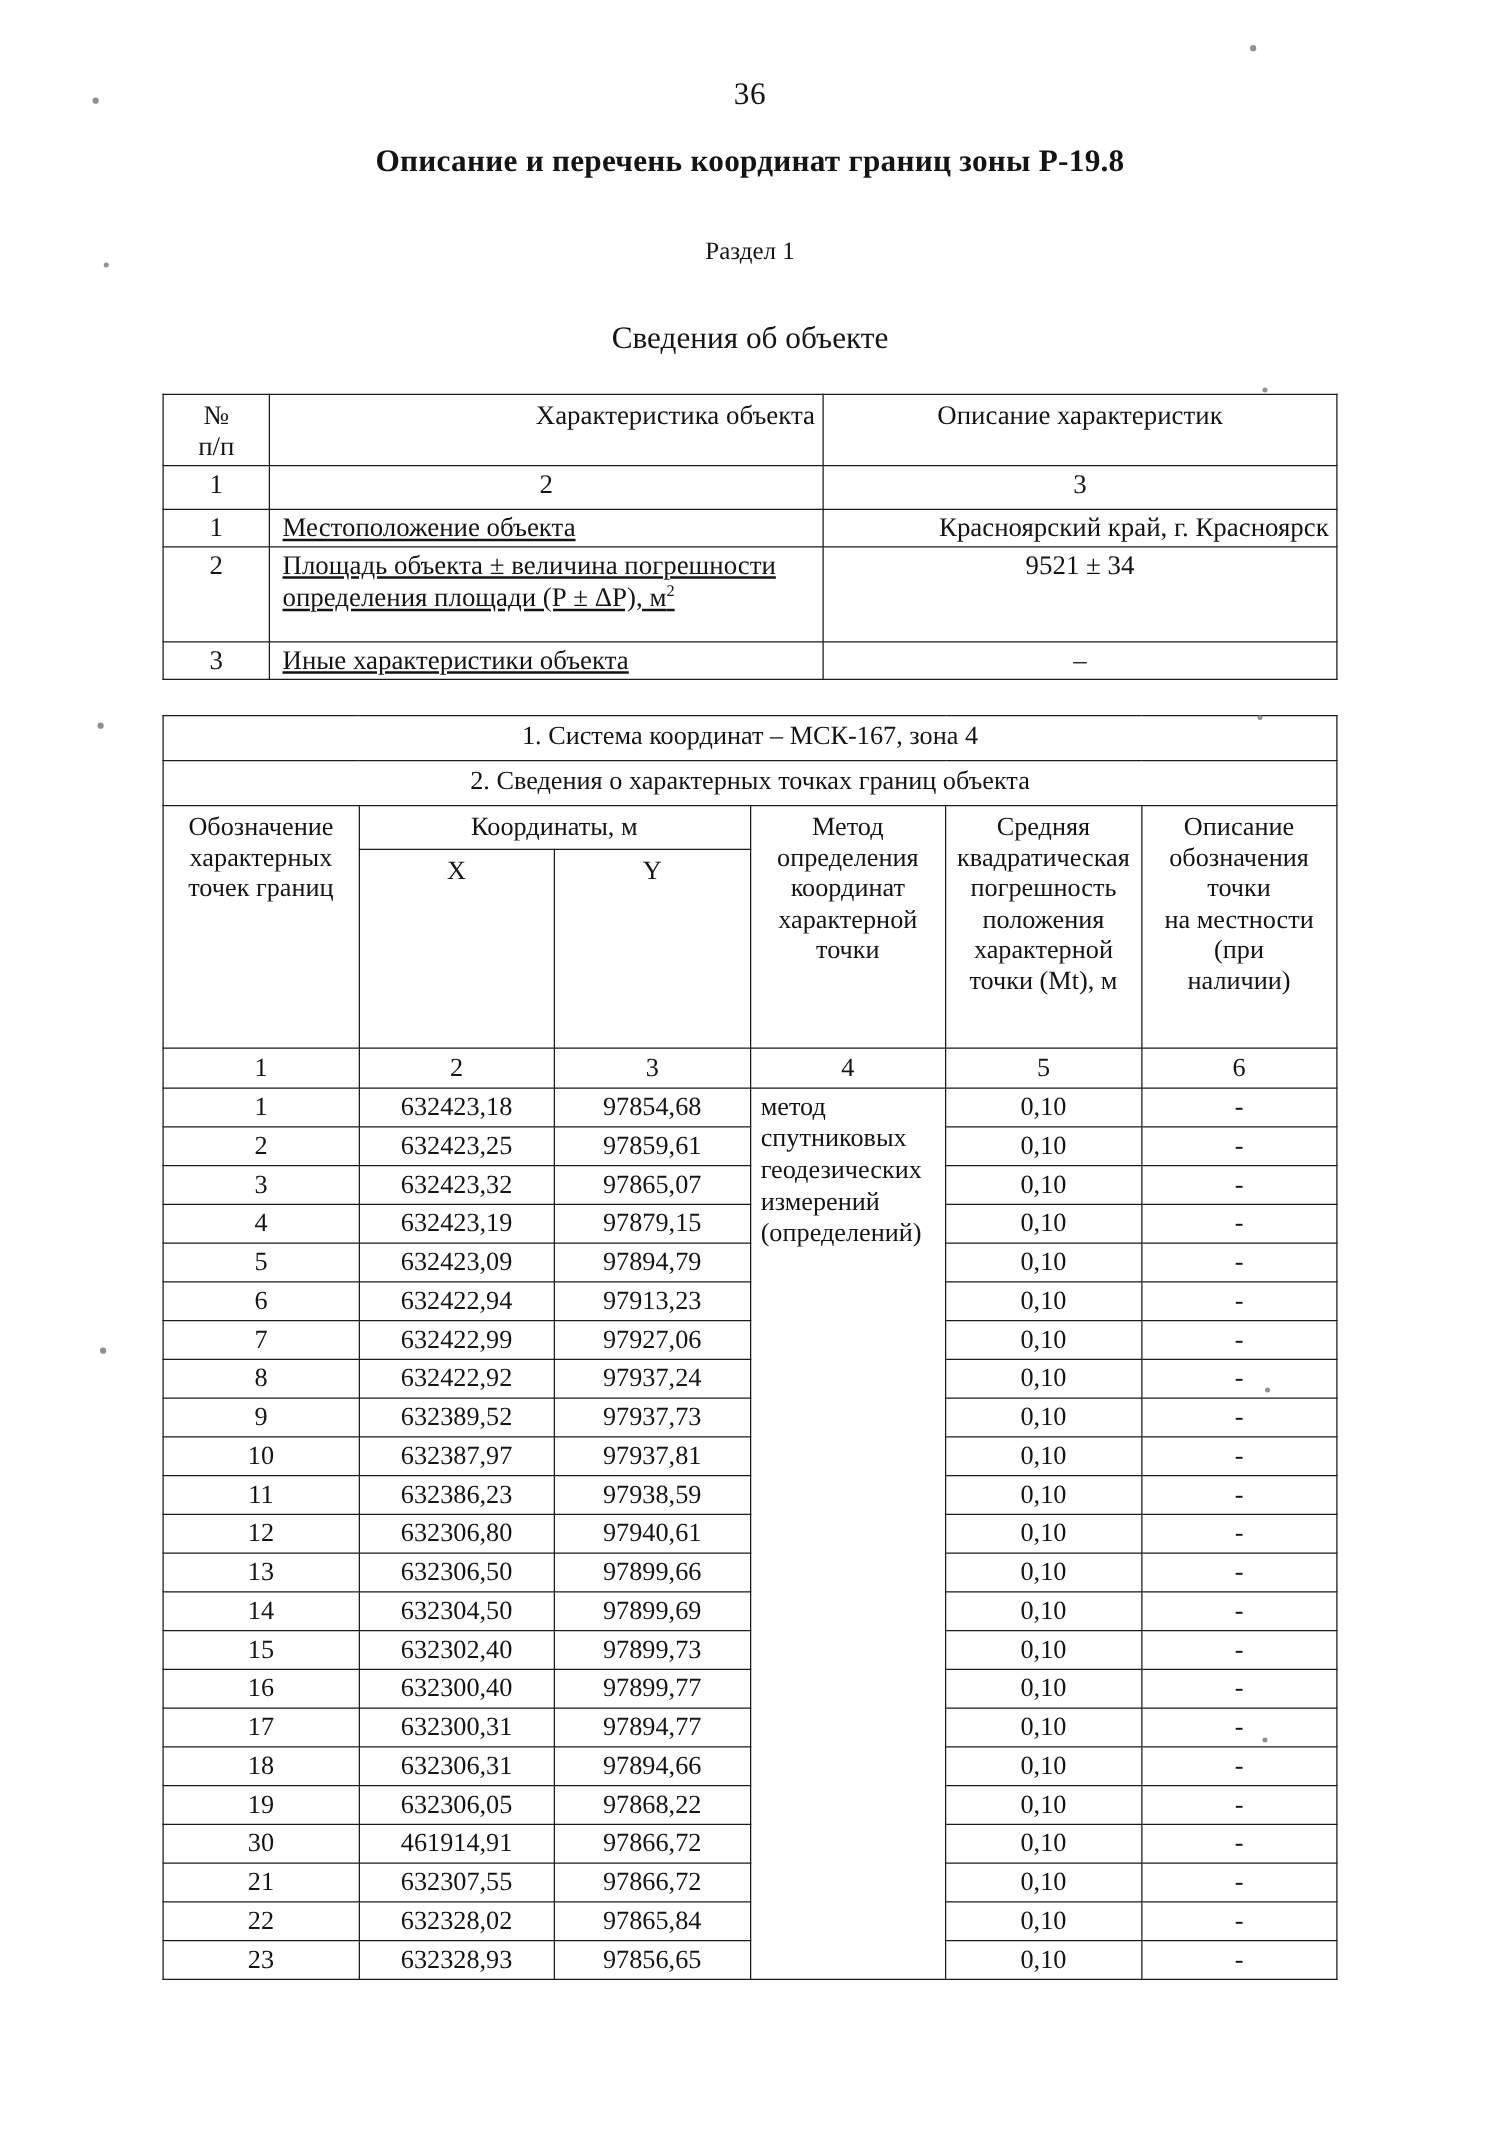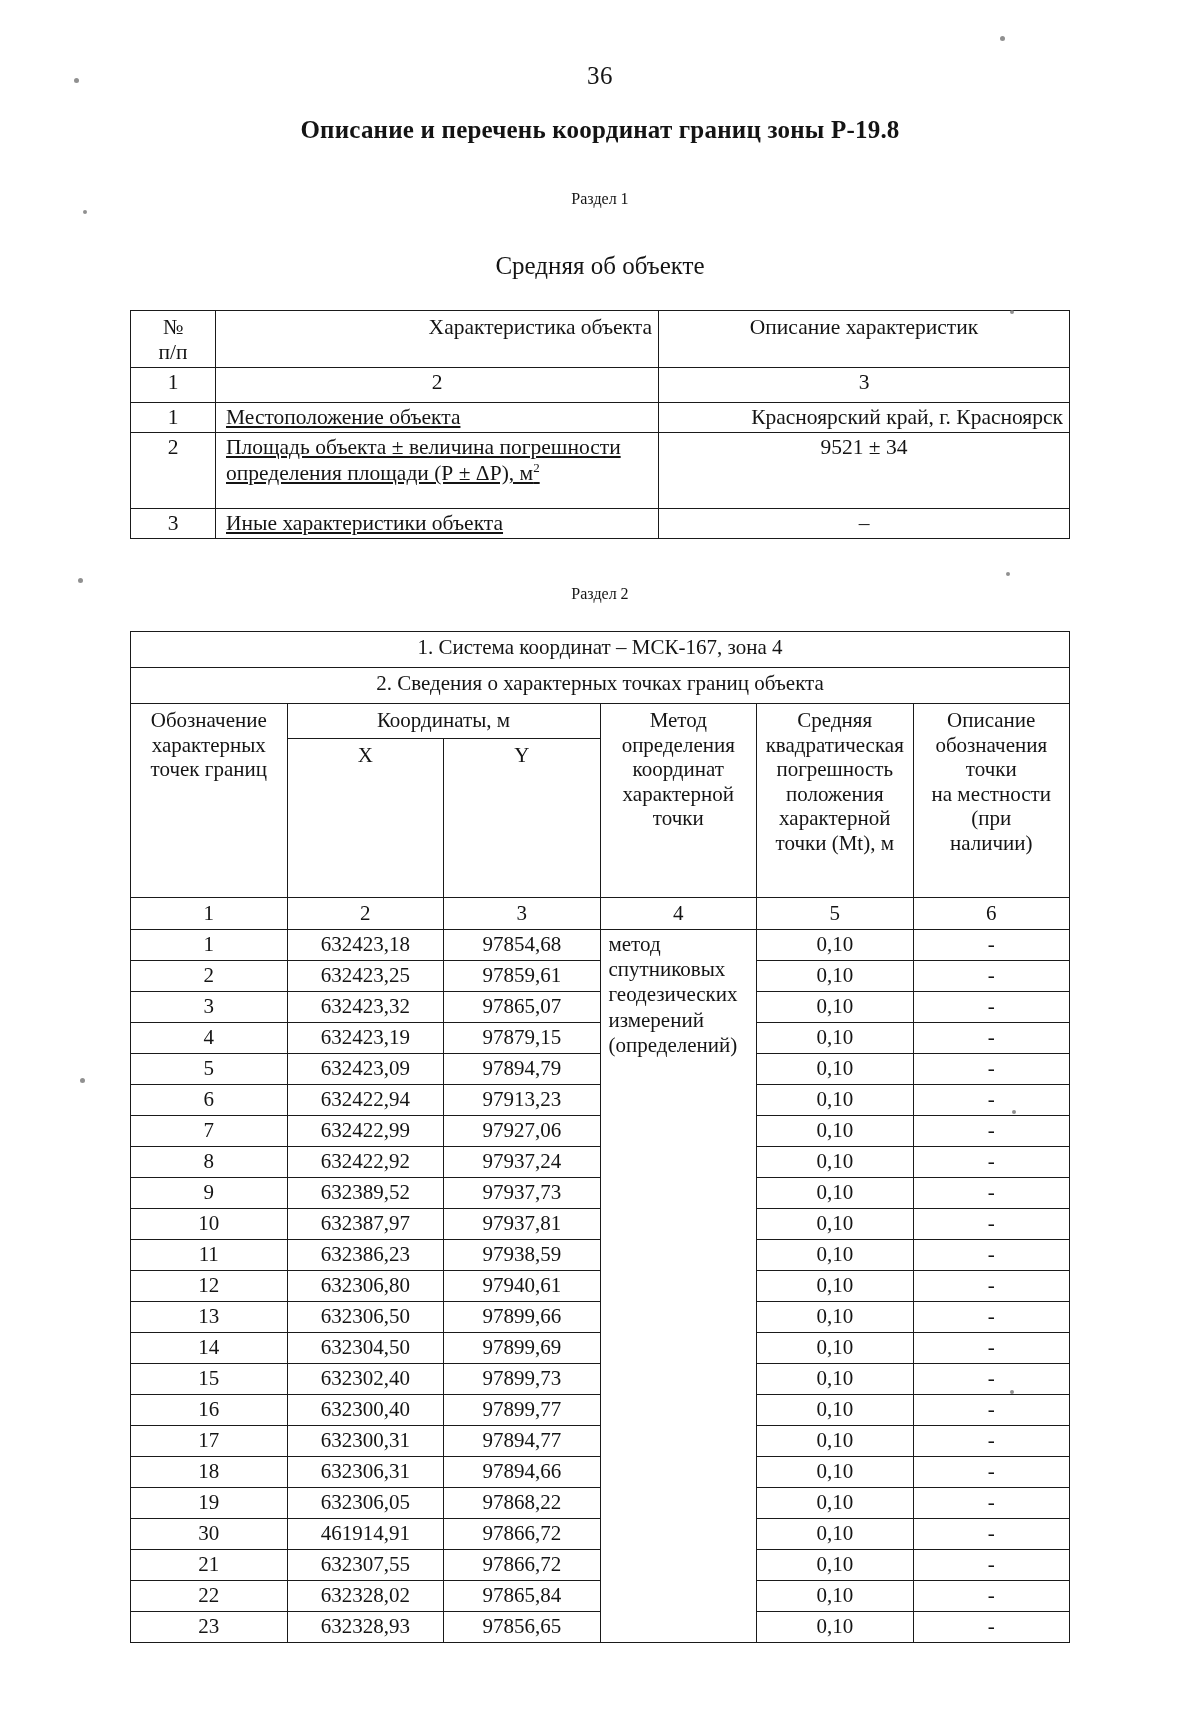--- a/index.html
+++ b/index.html
@@ -27,21 +27,21 @@
     letter-spacing:.5px;
   }
   .doc-title {
     text-align:center;
     font-size:25px;
     margin:26px 0 0 0;
     letter-spacing:.2px;
   }
   .section-label {
     text-align:center;
-    font-size:16px;
+    font-size:20px;
     margin:46px 0 0 0;
   }
   .section-sub {
     text-align:center;
     font-size:25px;
     margin:44px 0 0 0;
   }
 
   .tbl-wrap { padding:0 130px 0 130px; box-sizing:border-box; width:1200px; }
 
@@ -94,21 +94,21 @@
   <span class="speck" style="left:1006px;top:572px; width:4px; height:4px;"></span>
   <span class="speck" style="left:80px;  top:1078px;width:5px; height:5px;"></span>
   <span class="speck" style="left:1012px;top:1110px;width:4px; height:4px;"></span>
   <span class="speck" style="left:1010px;top:1390px;width:4px; height:4px;"></span>
 
   <div class="page-number">36</div>
 
   <h1 class="doc-title">Описание и перечень координат границ зоны Р-19.8</h1>
 
   <div class="section-label">Раздел 1</div>
-  <div class="section-sub">Средняя об объекте</div>
+  <div class="section-sub">Сведения об объекте</div>
 
   <div class="tbl-wrap">
     <table class="t1">
       <tbody>
         <tr class="hdr">
           <td class="c1">
             <div>№</div>
             <div>п/п</div>
           </td>
           <td class="c2" style="text-align:right;">Характеристика объекта</td>
@@ -134,21 +134,20 @@
         </tr>
         <tr>
           <td style="text-align:center;">3</td>
           <td class="lft">Иные характеристики объекта</td>
           <td style="text-align:center;">–</td>
         </tr>
       </tbody>
     </table>
   </div>
 
-  <div class="section-label">Раздел 2</div>
 
   <div class="tbl-wrap">
     <table class="t2">
       <tbody id="t2-body">
         <tr>
           <td class="fullrow" colspan="6">1. Система координат – МСК-167, зона 4</td>
         </tr>
         <tr>
           <td class="fullrow" colspan="6">2. Сведения о характерных точках границ объекта</td>
         </tr>

